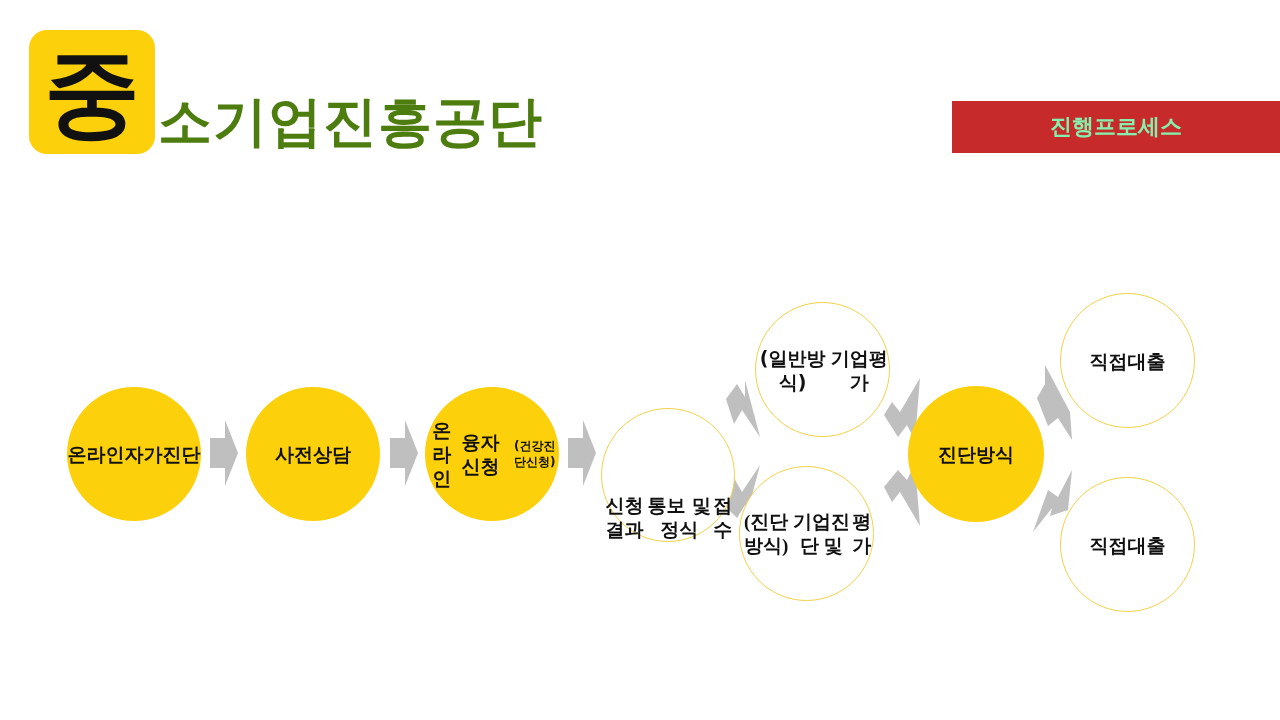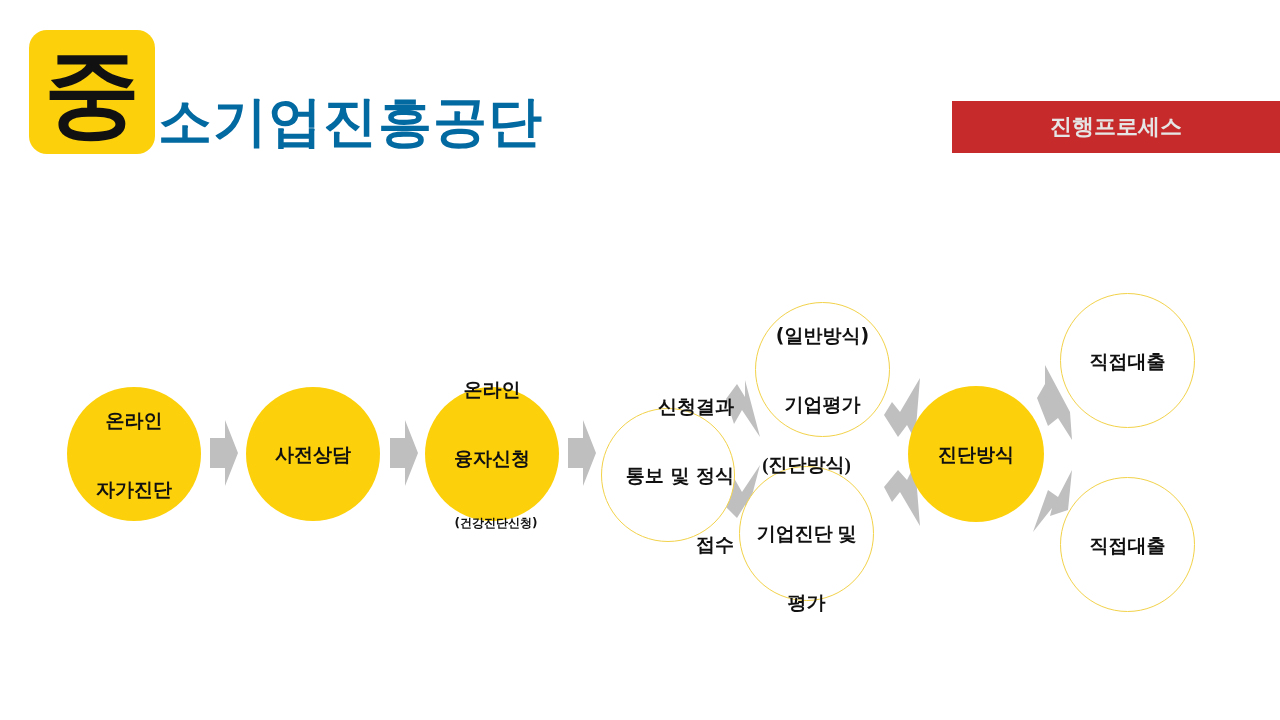--- a/index.html
+++ b/index.html
@@ -10,31 +10,31 @@
   .logo-box {
     position: absolute; left: 29px; top: 30px; width: 126px; height: 124px;
     background: #fcd00b; border-radius: 18px;
   }
   .logo-char {
     position: absolute; left: 29px; top: 38px; width: 126px; text-align: center;
     font-size: 96px; font-weight: bold; color: #111; line-height: 110px;
   }
   .logo-text {
     position: absolute; left: 158px; top: 86px; font-size: 54px; font-weight: bold;
-    color: #0369a1; letter-spacing: 1px; line-height: 72px;
+    color: #4d7c0f; letter-spacing: 1px; line-height: 72px;
   }
   .badge {
     position: absolute; left: 952px; top: 101px; width: 328px; height: 52px;
-    background: #c62a2a; color: #e5e5e5; font-weight: bold; font-size: 22px;
+    background: #c62a2a; color: #86efac; font-weight: bold; font-size: 22px;
     display: flex; align-items: center; justify-content: center;
   }
   .node {
-    position: absolute; border-radius: 50%; display: flex; flex-direction: column;
+    position: absolute; border-radius: 50%; display: flex; 
     align-items: center; justify-content: center; text-align: center;
-    font-weight: bold; color: #111; box-sizing: border-box; gap: 45px;
+    font-weight: bold; color: #111; box-sizing: border-box;
   }
   .node.filled { background: #fcd00b; }
   .node.outline { background: #fff; border: 1.5px solid #f2d24a; }
   .node .l { font-size: 19px; line-height: 24px; }
   .node .sub { font-size: 12px; line-height: 16px; margin-left: 8px; }
   svg.arrows { position: absolute; left: 0; top: 0; }
 </style>
 </head>
 <body>
 

